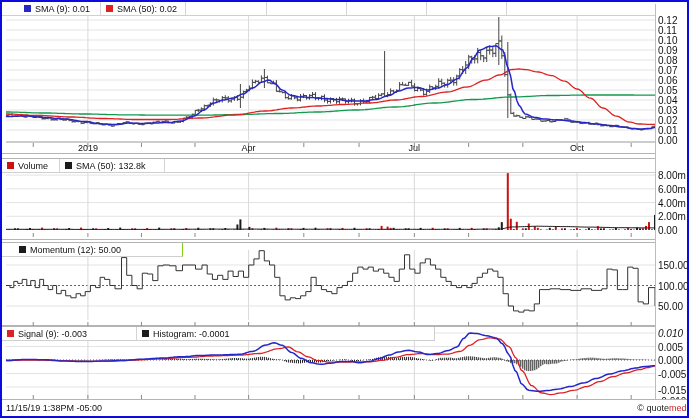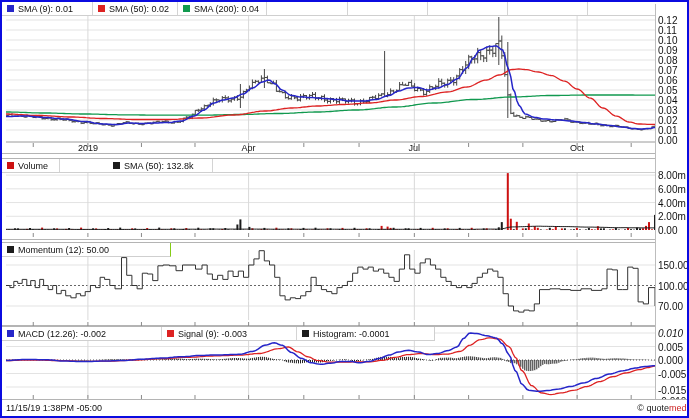--- a/index.html
+++ b/index.html
@@ -26,69 +26,61 @@
   #credit{position:absolute;right:6px;top:3px;color:#222;}
   #credit .mid{color:#cc2222;}
 </style>
 </head>
 <body>
 
 <div id="root">
 
   <div class="panel" style="top:0;height:151px;border-bottom:1px solid #b4b4b4;">
     <div class="legend-strip" style="width:653px;">
-      <div class="cell" style="width:91px;">
+      <div class="cell" style="width:82px;margin-left:17px;">
         <span class="sw" style="background: rgb(38, 38, 201);"></span>
         <span>SMA (9): 0.01</span>
       </div>
       <div class="cell" style="width:85px;">
         <span class="sw" style="background: rgb(221, 34, 34);"></span>
         <span>SMA (50): 0.02</span>
-      </div>
-      <div class="cell" style="width:89px;">
-        <span class="sw" style="background: rgb(17, 153, 79);"></span>
-        <span>SMA (200): 0.04</span>
       </div>
       <div class="cell empty" style="width:81px;"></div>
       <div class="cell empty" style="width:80px;"></div>
       <div class="cell empty" style="width:80px;"></div>
       <div class="cell empty" style="width:80px;"></div>
       <div class="cell empty" style="flex:1;border-right:none;"></div>
     </div>
   </div>
 
   <div class="panel pborder" style="top:156px;height:80px;">
-    <div class="legend-strip" style="width:653px;gap:48px;">
+    <div class="legend-strip" style="width:653px;">
       <div class="cell" style="width:58px;">
         <span class="sw" style="background: rgb(204, 17, 17);"></span>
         <span>Volume</span>
       </div>
       <div class="cell" style="width:105px;">
         <span class="sw" style="background: rgb(28, 28, 28);"></span>
         <span>SMA (50): 132.8k</span>
       </div>
       <div class="cell empty" style="flex:1;border-right:none;"></div>
     </div>
   </div>
 
   <div class="panel pborder" style="top:240px;height:82px;">
-    <div class="legend-strip" style="width:168px;border-right:1px solid #84cc16;">
+    <div class="legend-strip" style="width:168px;border-right:1px solid #84cc16;padding-left:12px;">
       <div class="cell" style="width:168px;border-right:none;">
         <span class="sw" style="background: rgb(28, 28, 28);"></span>
         <span>Momentum (12): 50.00</span>
       </div>
     </div>
   </div>
 
   <div class="panel pborder" style="top:324px;height:73px;border-bottom:none;">
     <div class="legend-strip" style="width:432px;border-right:1px solid #cfcfcf;">
-      <div class="cell" style="width:160px;">
-        <span class="sw" style="background: rgb(38, 38, 201);"></span>
-        <span>MACD (12.26): -0.002</span>
-      </div>
       <div class="cell" style="width:135px;">
         <span class="sw" style="background: rgb(221, 34, 34);"></span>
         <span>Signal (9): -0.003</span>
       </div>
       <div class="cell" style="width:137px;border-right:none;">
         <span class="sw" style="background: rgb(28, 28, 28);"></span>
         <span>Histogram: -0.0001</span>
       </div>
     </div>
   </div>
@@ -1434,21 +1426,21 @@
     <div class="ylab" style="top: 13px;">0.12</div>
     <div class="xlab" style="left: 65.9038px; top: 141px;">2019</div>
     <div class="xlab" style="left: 226.596px; top: 141px;">Apr</div>
     <div class="xlab" style="left: 392.351px; top: 141px;">Jul</div>
     <div class="xlab" style="left: 555.12px; top: 141px;">Oct</div>
     <div class="ylab" style="top: 223px;">0.00</div>
     <div class="ylab" style="top: 209.28px;">2.00m</div>
     <div class="ylab" style="top: 195.56px;">4.00m</div>
     <div class="ylab" style="top: 181.84px;">6.00m</div>
     <div class="ylab" style="top: 168.12px;">8.00m</div>
-    <div class="ylab" style="top: 299px;">70.00</div>
+    <div class="ylab" style="top: 299px;">50.00</div>
     <div class="ylab" style="top: 278.5px;">100.00</div>
     <div class="ylab" style="top: 258px;">150.00</div>
     <div class="ylab" style="top: 326px; font-style: italic;">0.010</div>
     <div class="ylab" style="top: 339.5px;">0.005</div>
     <div class="ylab" style="top: 353px;">0.000</div>
     <div class="ylab" style="top: 366.5px;">-0.005</div>
     <div class="ylab" style="top: 380px; margin-top: 14px;">-0.010</div>
     <div class="ylab" style="top: 383px;">-0.015</div>
   </div>
 

